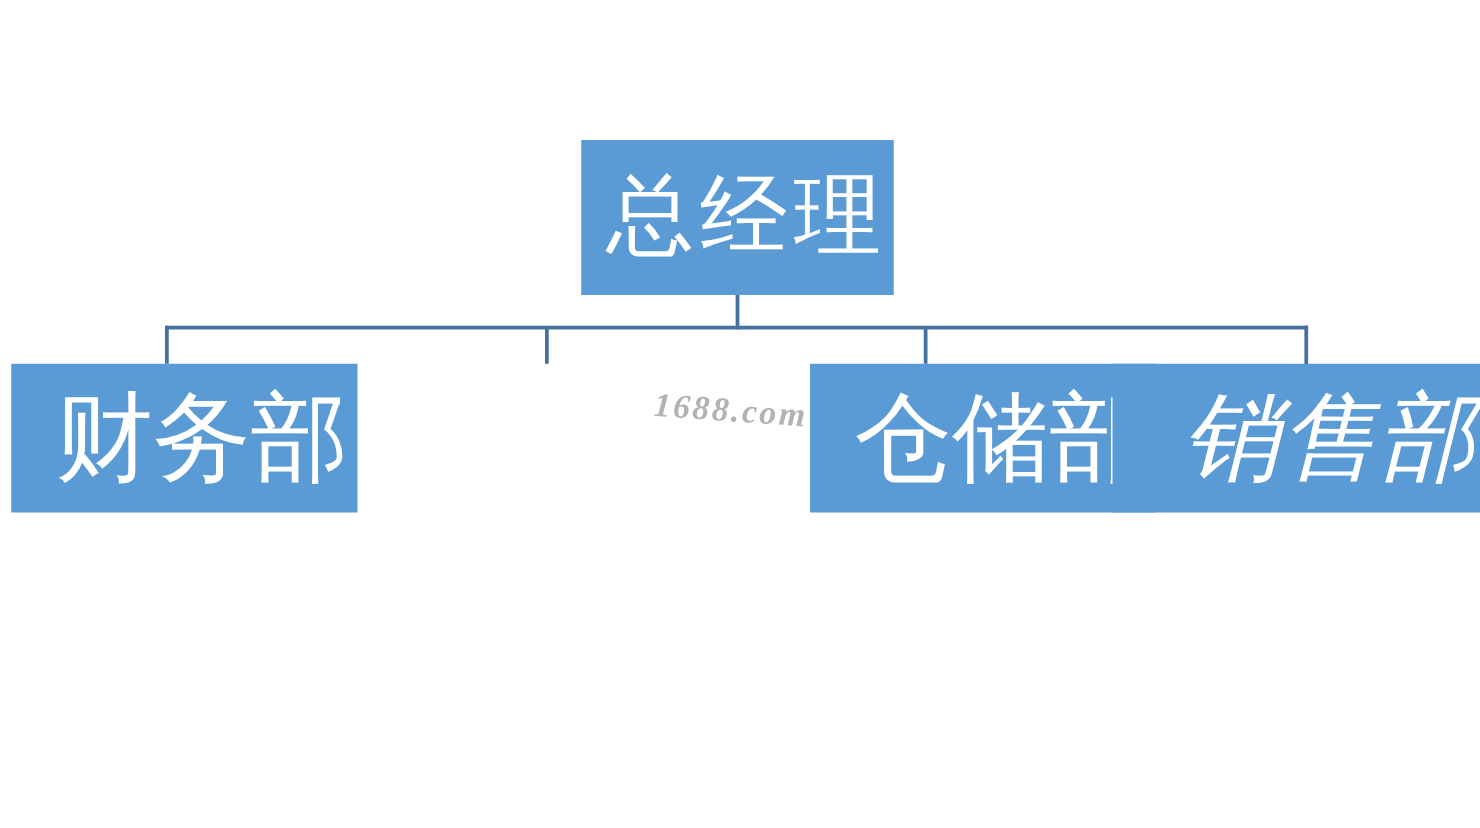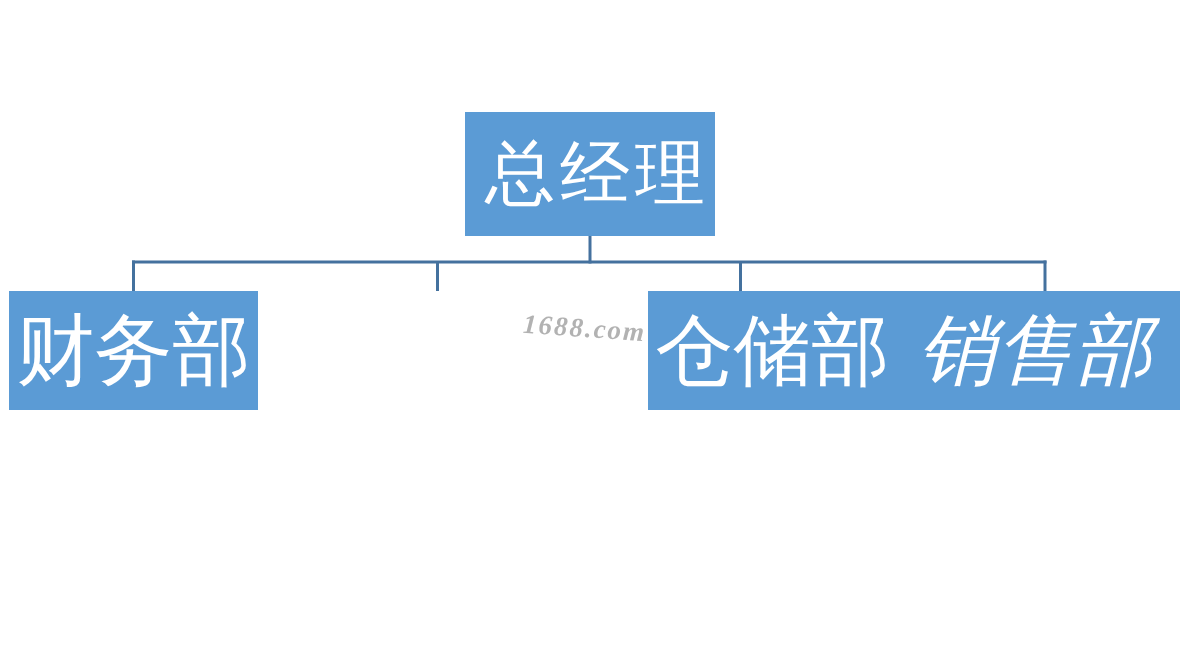--- a/index.html
+++ b/index.html
@@ -28,20 +28,21 @@
     position: absolute;
     background: var(--node-fill, #5b9bd5);
     color: var(--node-text, #ffffff);
     display: flex;
     align-items: center;
     justify-content: center;
     text-align: center;
     white-space: nowrap;
     line-height: 1;
     user-select: none;
+    padding-left: 28px;
   }
   .node.root {
     left: 465px; top: 112px;
     width: 250px; height: 124px;
     font-size: 70px;
     letter-spacing: 5px;
     padding-left: 15px; 
     box-sizing: border-box;
   }
   .node.dept {

